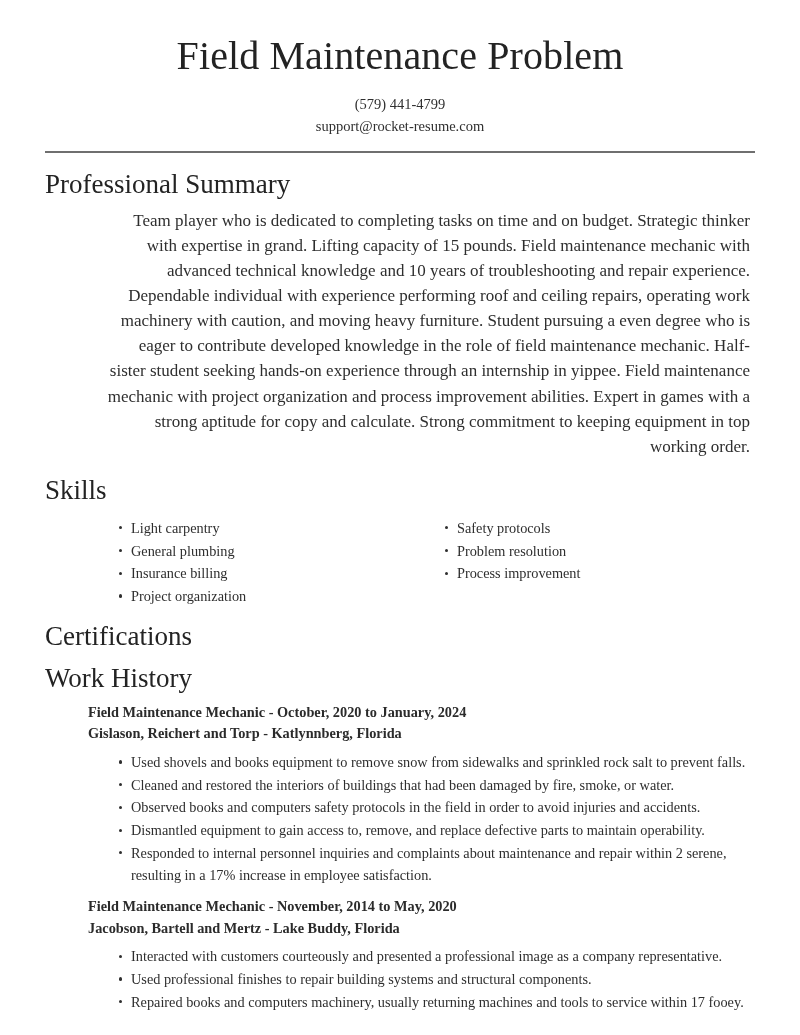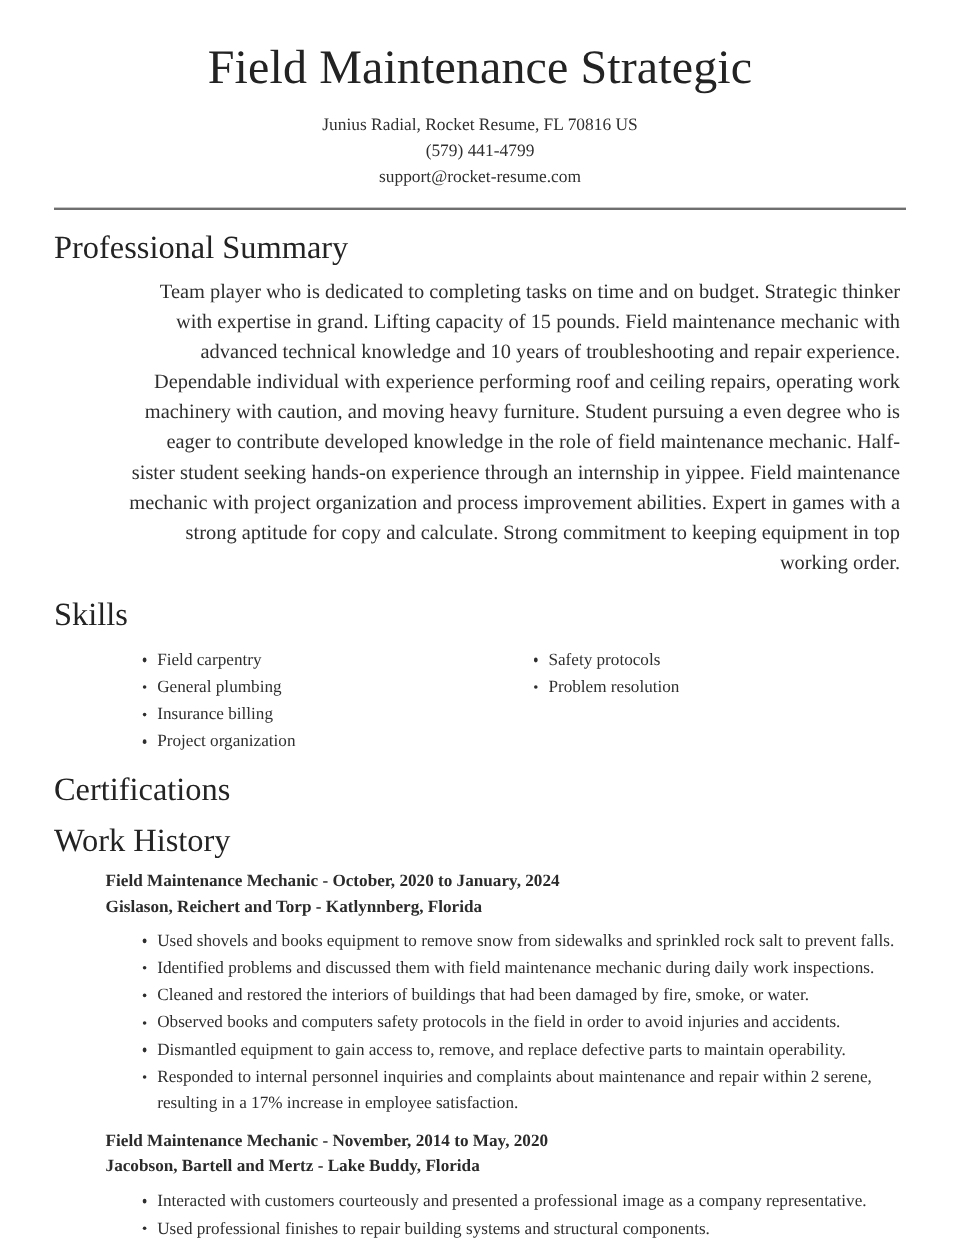--- a/index.html
+++ b/index.html
@@ -121,66 +121,65 @@
     color: #2b2b2b;
   }
   .job ul.bullets { margin-top: 7px; }
 </style>
 </head>
 <body>
 
 <div class="page">
 
   <div class="header">
-    <h1 class="resume-title">Field Maintenance Strategic</h1>
-    <div class="contact-line">Junius Radial, Rocket Resume, FL 70816 US</div>
+    <h1 class="resume-title">Field Maintenance Problem</h1>
     <div class="contact-line">(579) 441-4799</div>
     <div class="contact-line">support@rocket-resume.com</div>
   </div>
 
   <div class="divider"></div>
 
   <div class="section">
     <h2 class="section-title">Professional Summary</h2>
     <p class="body-text">Team player who is dedicated to completing tasks on time and on budget. Strategic thinker with expertise in grand. Lifting capacity of 15 pounds. Field maintenance mechanic with advanced technical knowledge and 10 years of troubleshooting and repair experience. Dependable individual with experience performing roof and ceiling repairs, operating work machinery with caution, and moving heavy furniture. Student pursuing a even degree who is eager to contribute developed knowledge in the role of field maintenance mechanic. Half-sister student seeking hands-on experience through an internship in yippee. Field maintenance mechanic with project organization and process improvement abilities. Expert in games with a strong aptitude for copy and calculate. Strong commitment to keeping equipment in top working order.</p>
   </div>
 
   <div class="section">
     <h2 class="section-title">Skills</h2>
     <div class="skills-cols">
       <div class="col left">
         <ul class="bullets">
-            <li>Field carpentry</li>
+            <li>Light carpentry</li>
             <li>General plumbing</li>
             <li>Insurance billing</li>
             <li>Project organization</li>
           </ul>
       </div>
       <div class="col right">
         <ul class="bullets">
             <li>Safety protocols</li>
             <li>Problem resolution</li>
+            <li>Process improvement</li>
           </ul>
       </div>
     </div>
   </div>
 
   <div class="section">
     <h2 class="section-title tight">Certifications</h2>
   </div>
 
   <div class="section">
     <h2 class="section-title tight">Work History</h2>
     <div>
         <div class="job">
           <div class="job-line">Field Maintenance Mechanic - October, 2020 to January, 2024</div>
           <div class="job-line">Gislason, Reichert and Torp - Katlynnberg, Florida</div>
           <ul class="bullets">
             <li>Used shovels and books equipment to remove snow from sidewalks and sprinkled rock salt to prevent falls.</li>
-            <li>Identified problems and discussed them with field maintenance mechanic during daily work inspections.</li>
             <li>Cleaned and restored the interiors of buildings that had been damaged by fire, smoke, or water.</li>
             <li>Observed books and computers safety protocols in the field in order to avoid injuries and accidents.</li>
             <li>Dismantled equipment to gain access to, remove, and replace defective parts to maintain operability.</li>
             <li>Responded to internal personnel inquiries and complaints about maintenance and repair within 2 serene, resulting in a 17% increase in employee satisfaction.</li>
           </ul>
         </div>
         <div class="job">
           <div class="job-line">Field Maintenance Mechanic - November, 2014 to May, 2020</div>
           <div class="job-line">Jacobson, Bartell and Mertz - Lake Buddy, Florida</div>
           <ul class="bullets">

